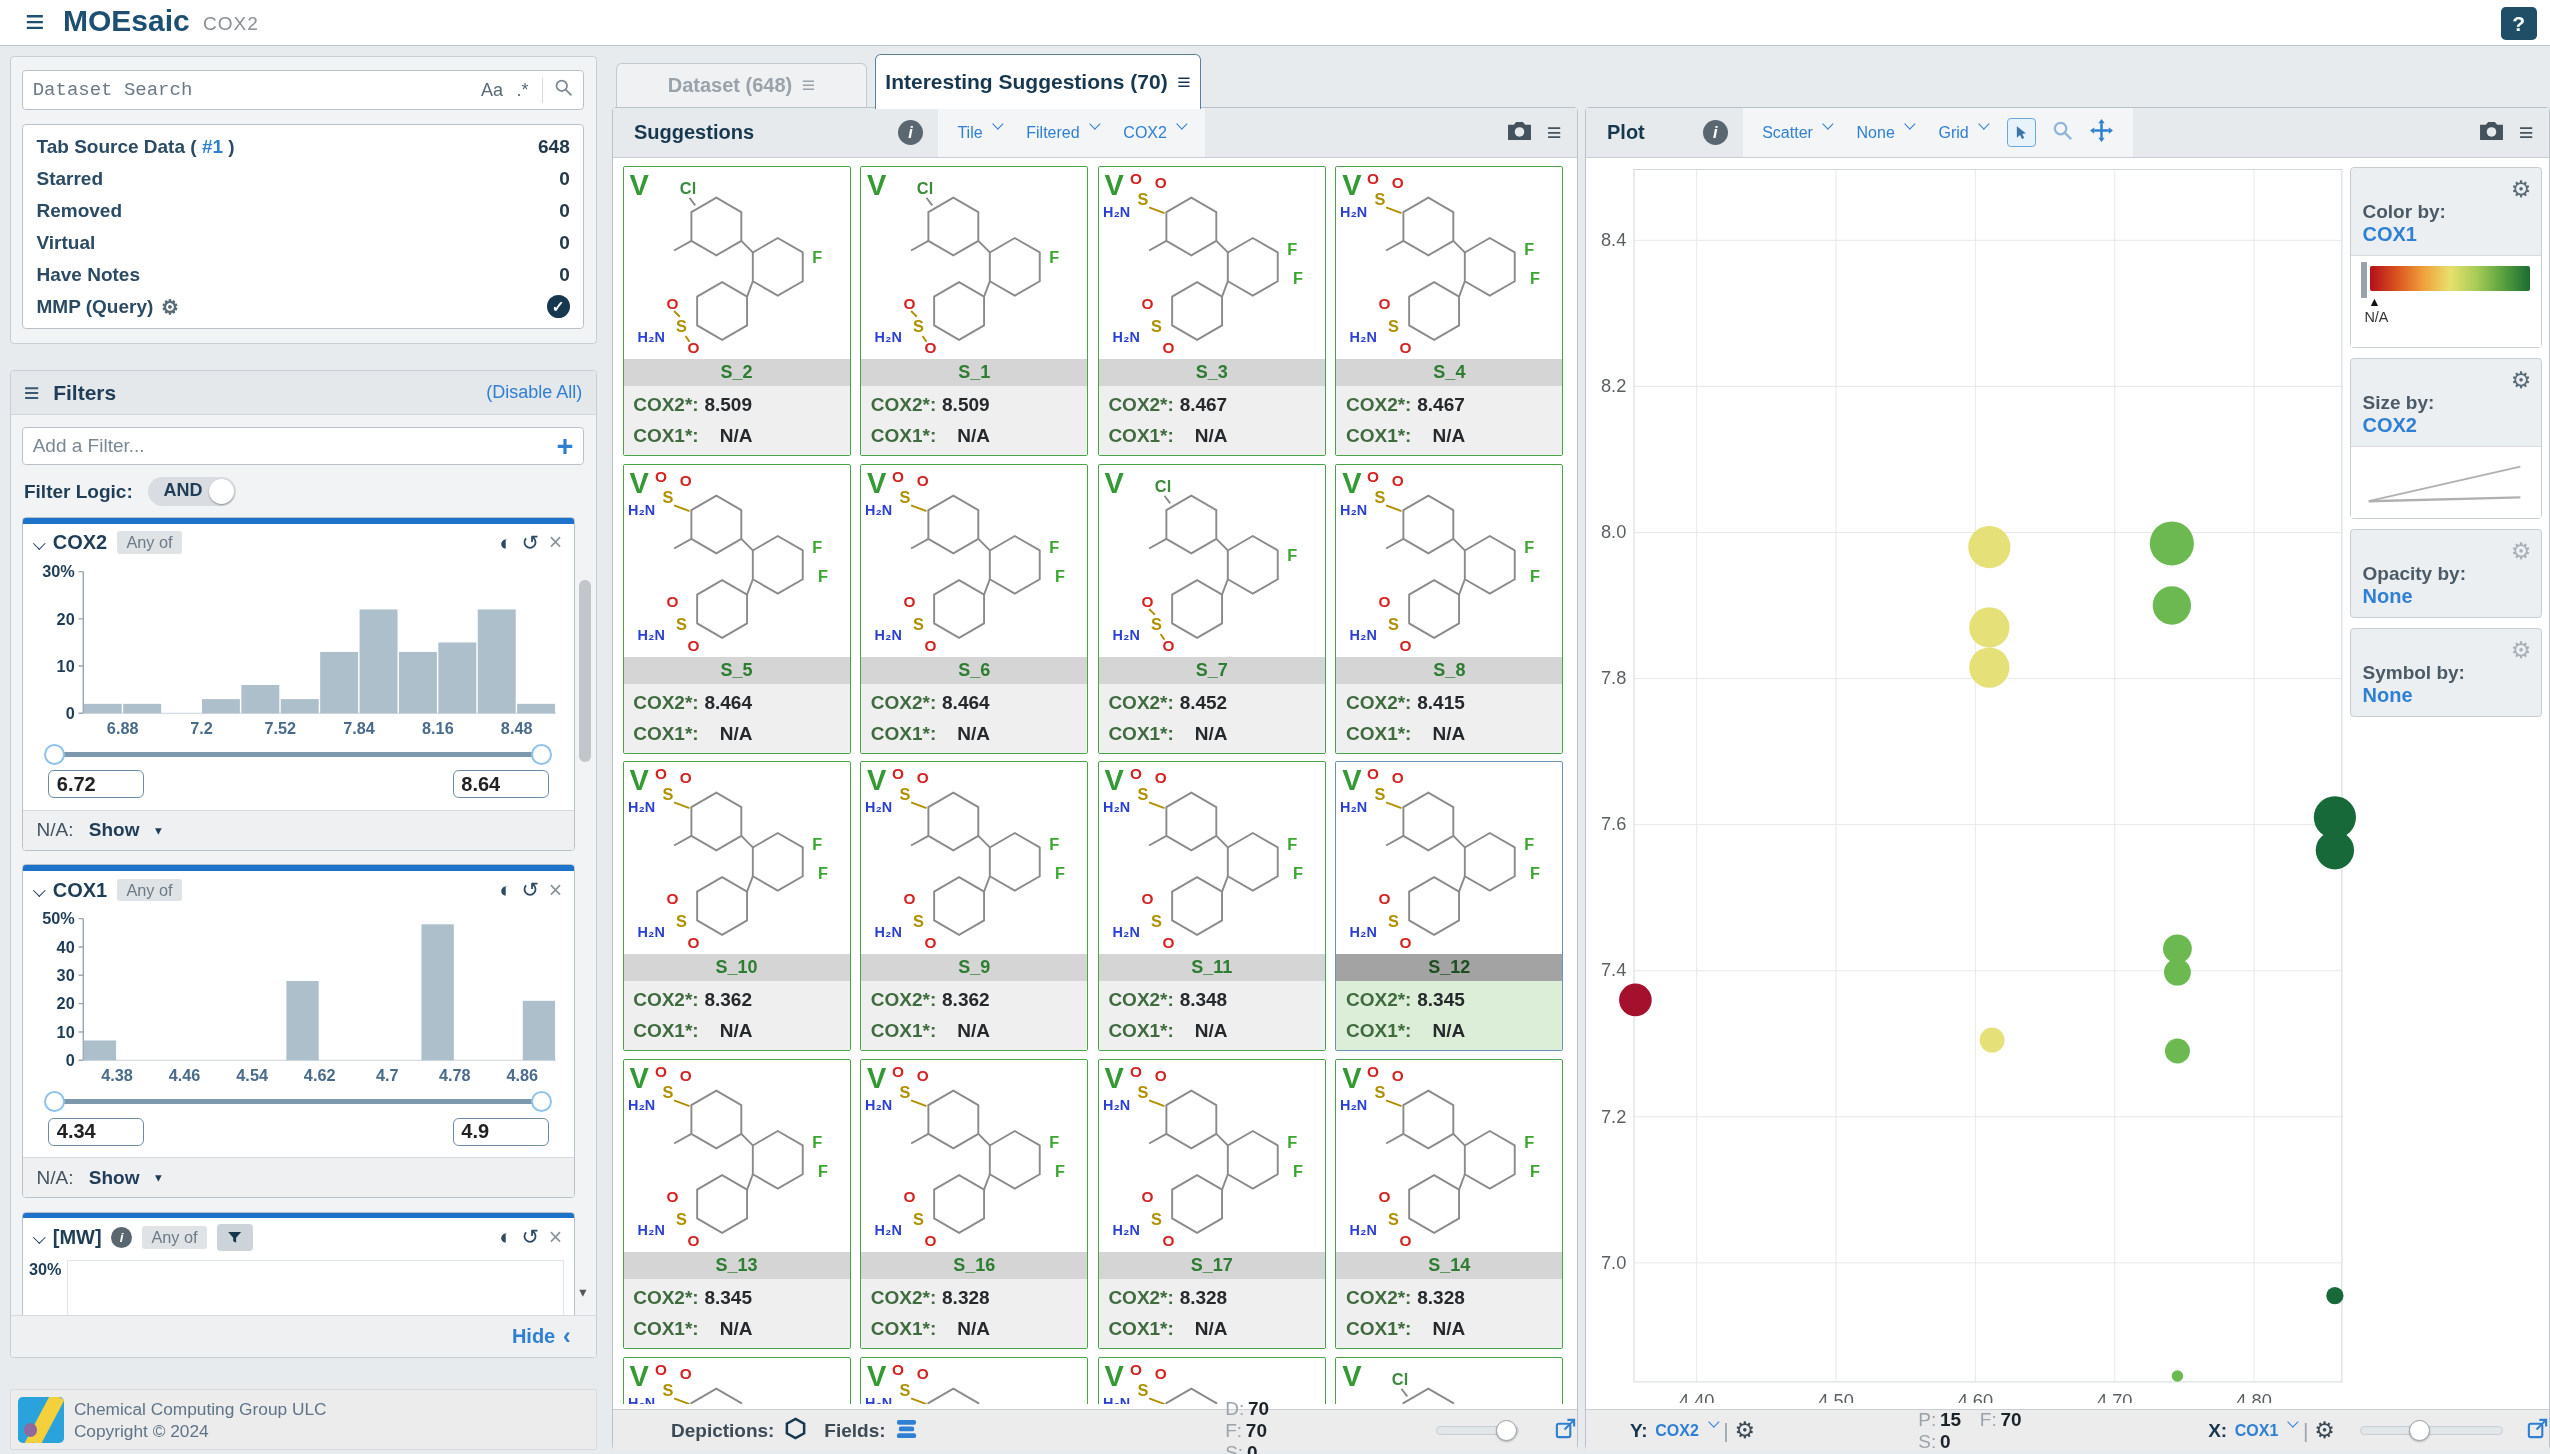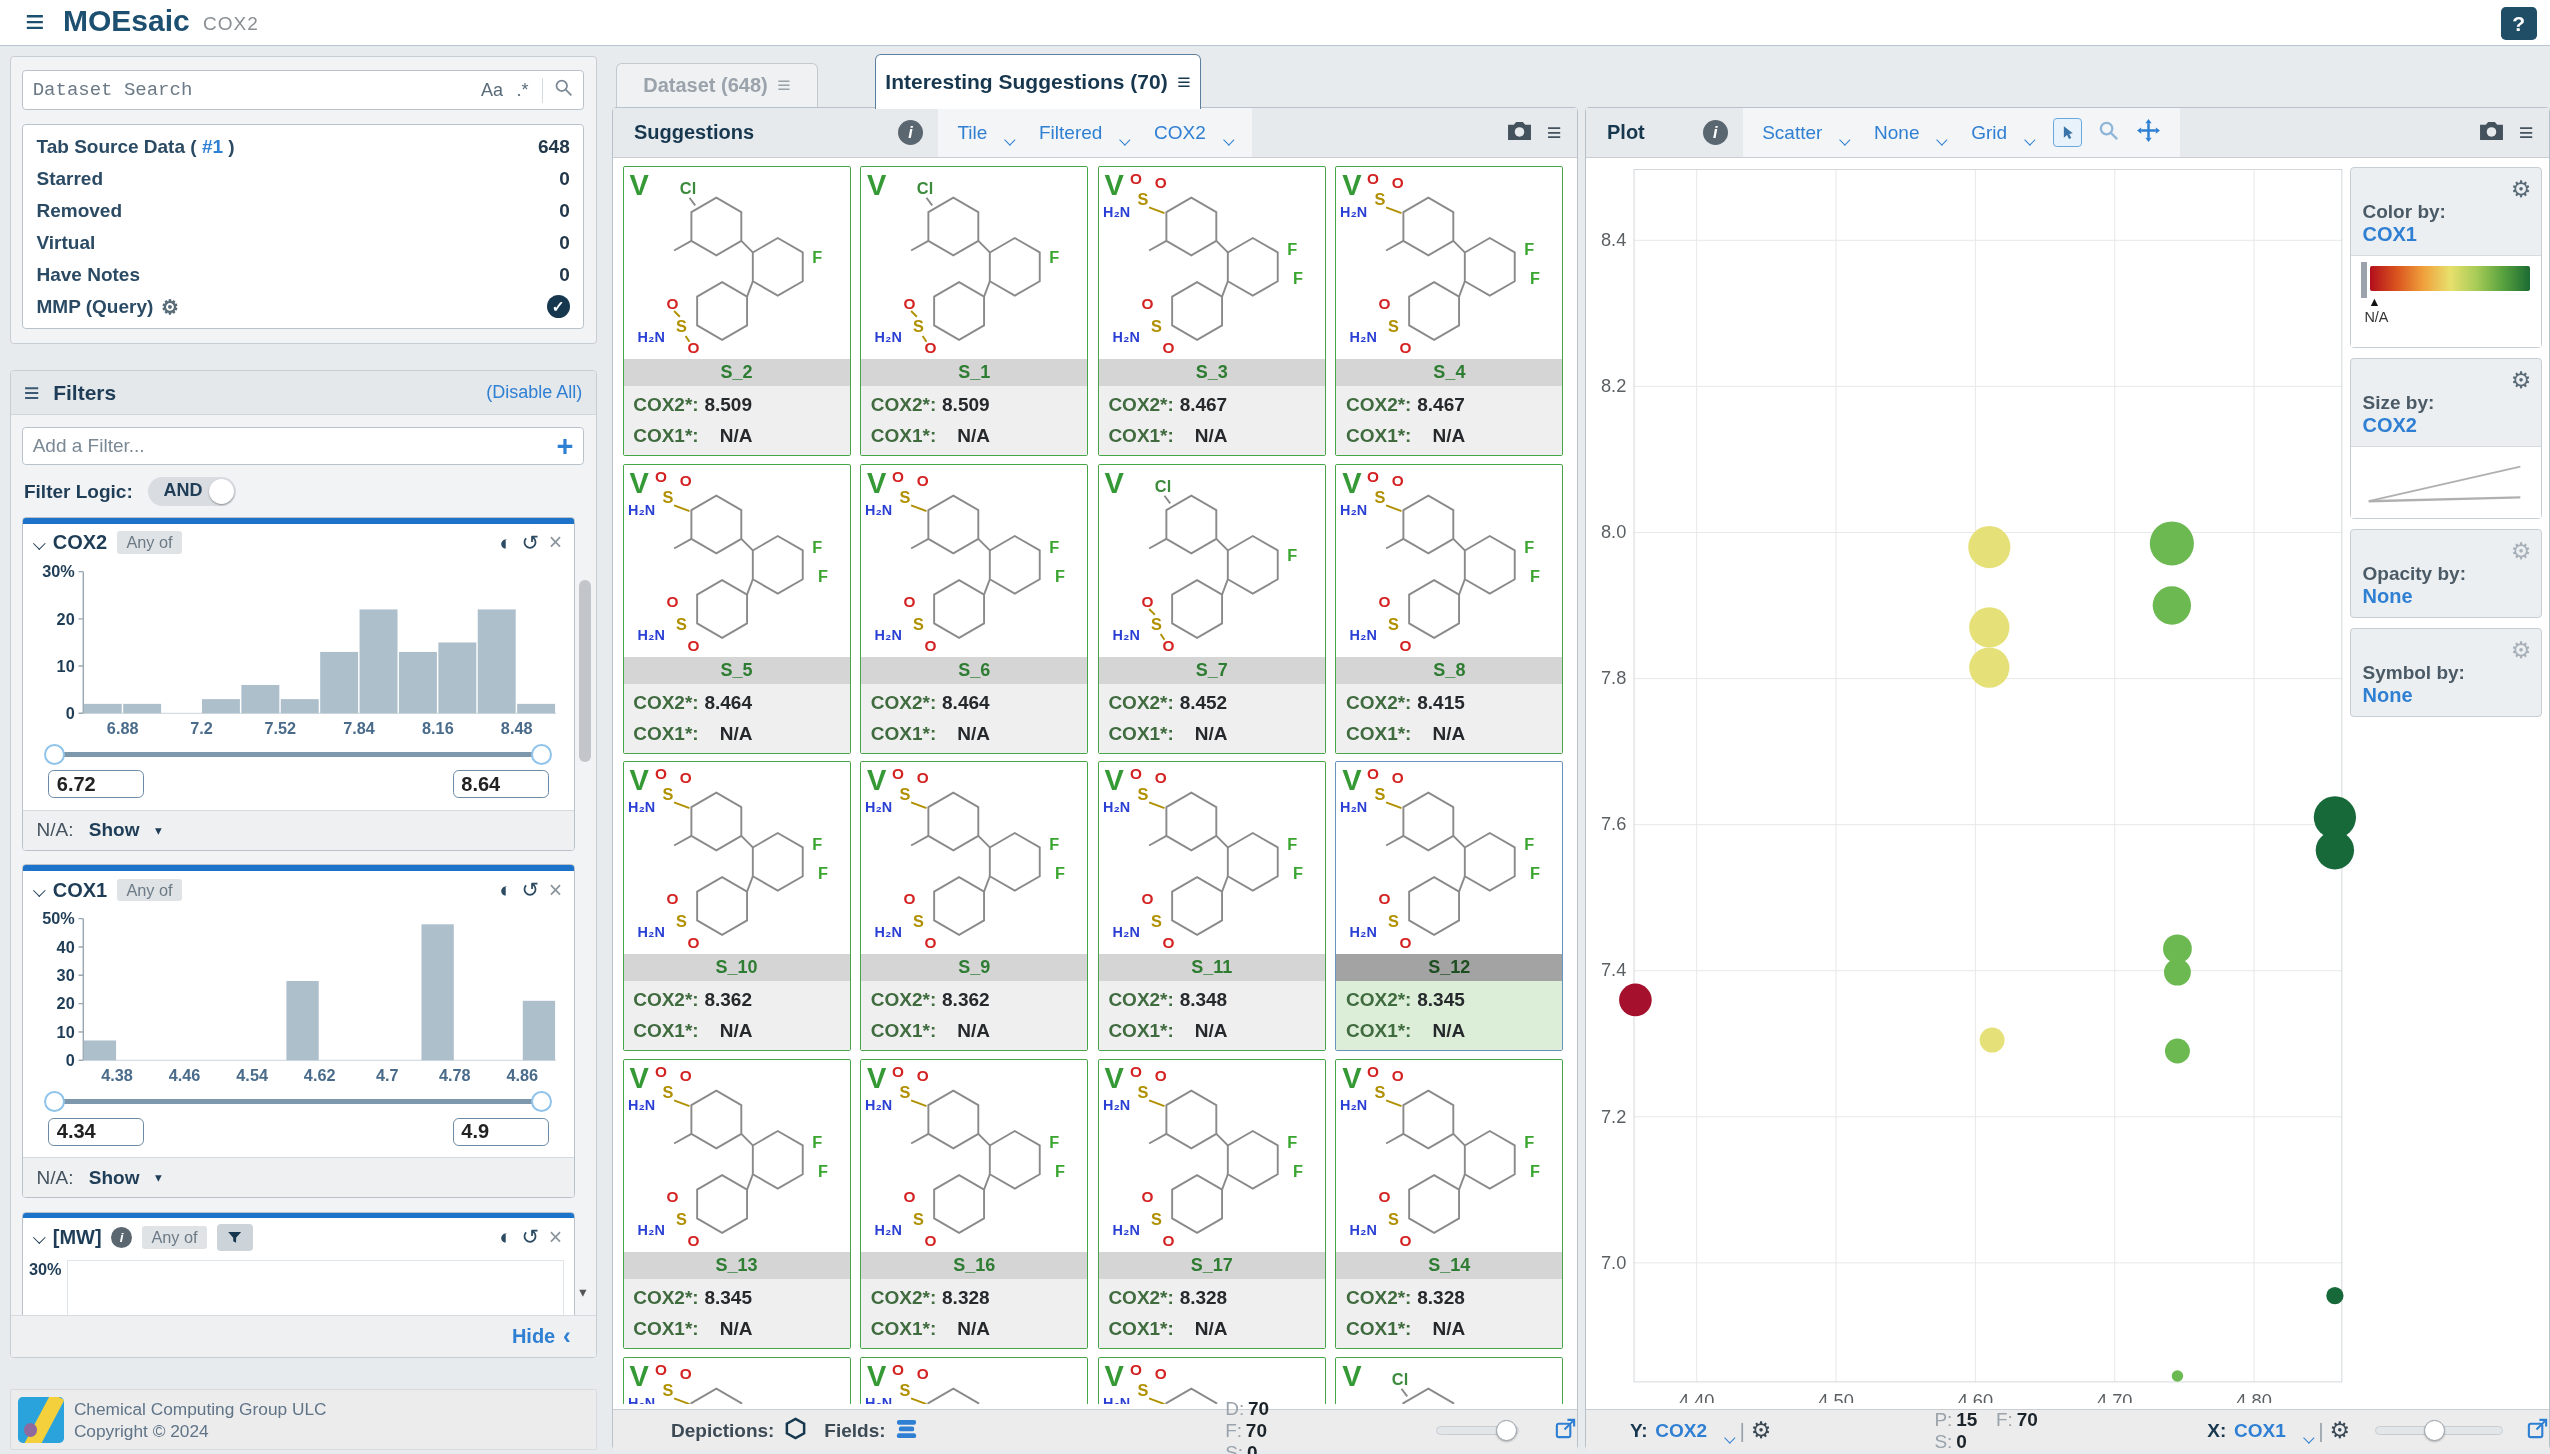--- a/index.html
+++ b/index.html
@@ -91,35 +91,35 @@
   #logo-bar { left:9.6px; top:1389px; width:587px; height:61px; background:#ececec; border:1px solid #d7dbdf;
     display:flex; align-items:center; padding:0 7.7px; border-radius:1.9px; }
   #logo-mark { width:46px; height:46px; border-radius:4.8px; background:#2aa3dc; position:relative; overflow:hidden; }
   #logo-mark .slash { position:absolute; left:17.3px; top:-3.8px; width:15.4px; height:61px; background:#f4d03d; transform:rotate(28deg); }
   #logo-mark .dot { position:absolute; left:5.8px; bottom:5.8px; width:13.4px; height:13.4px; border-radius:50%; background:#8e6a9e; }
   #logo-text { margin-left:9.6px; font-size:17.3px; color:#5f7488; line-height:22px; }
 
   
   .tab { position:absolute; border:1px solid #c2c9cf; border-bottom:none; border-radius:5.8px 5.8px 0 0;
     display:flex; align-items:center; justify-content:center; gap:9.6px; cursor:pointer; }
-  #tab-dataset { left:616px; top:63px; width:202px; height:44px; background:#eff1f2;
+  #tab-dataset { left:616px; top:63px; width:251px; height:44px; background:#eff1f2;
     color:#9aa3ab; font-size:20px; font-weight:bold; }
   #tab-suggestions { left:875px; top:54px; width:326px; height:55px; background:#fff;
     border:1.9px solid #5c7f9d; border-bottom:none; color:#17374f; font-size:21px; font-weight:bold; z-index:3; }
   .tab .hamburger { font-size:23px; line-height:21px; color:inherit; }
 
   
   #mid-panel { left:612px; top:107px; width:966px; height:1343px; background:#fff; border:1px solid #b9c2ca; }
   .toolbar { position:absolute; left:0; top:0; width:100%; height:50px; background:#e7eaed;
     border-bottom:1px solid #c9ced4; display:flex; align-items:center; }
   .toolbar .ttl { font-size:20px; font-weight:bold; color:#17374f; margin-left:21px; }
   .info-circle { width:25px; height:25px; border-radius:50%; background:#5b6770; color:#fff;
     font-size:16.3px; font-weight:bold; text-align:center; line-height:25px; font-style:italic; }
   .tool-strip { background:#f3f5f6; height:100%; display:flex; align-items:center; gap:25px; padding:0 19px; }
-  .dd { font-size:19px; color:#2f7fd3; cursor:pointer; display:flex; align-items:flex-end; gap:19px; }
+  .dd { font-size:16px; color:#2f7fd3; cursor:pointer; display:flex; align-items:flex-start; gap:11px; }
   .dd .chev { width:7.7px; height:7.7px; margin-top:-3.8px; }
   .tb-right { margin-left:auto; display:flex; align-items:center; gap:15.4px; padding-right:15.4px; }
   .tb-right .hamburger { font-size:25px; color:#44525e; line-height:23px; }
 
   #tiles-grid { position:absolute; left:9.6px; top:58px; width:948px; height:1238px; overflow:hidden;
     display:grid; grid-template-columns:repeat(4,228px); gap:7.7px 9.6px; align-content:start; }
   .tile { position:relative; width:228px; height:290px; border:1.9px solid #47a447; border-radius:1.9px;
     background:#fff; cursor:pointer; overflow:hidden; }
   .tile.partial { height:290px; }
   .tile.selected { border-color:#6a93bb; }

